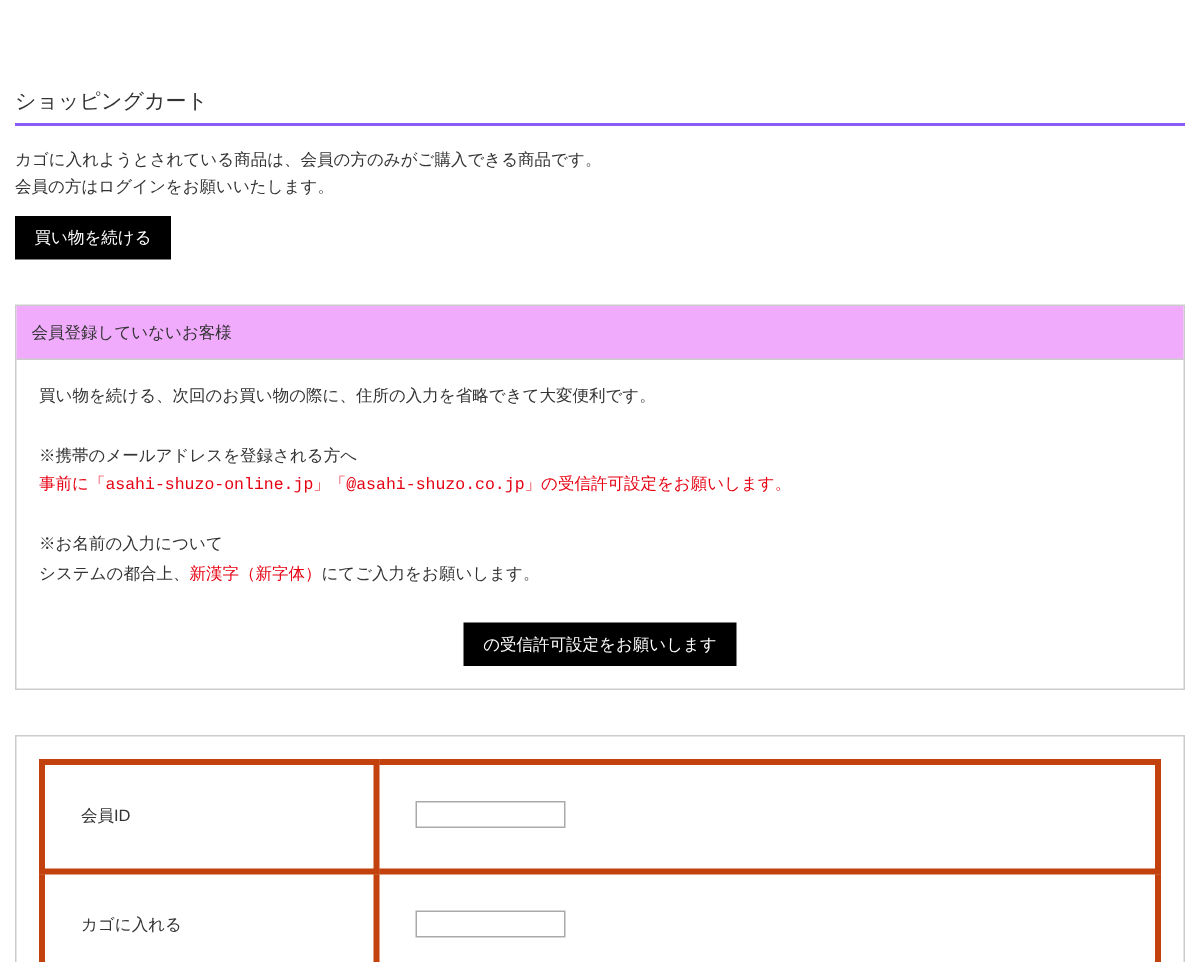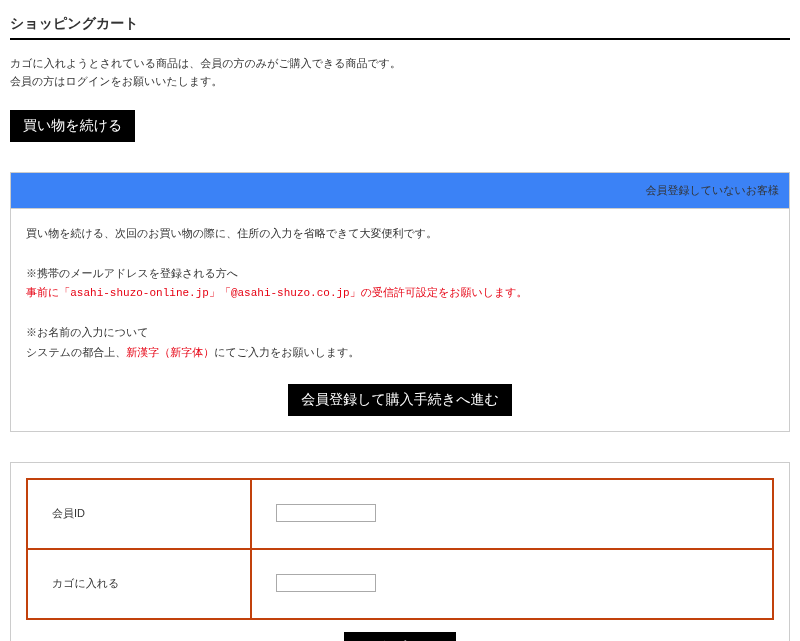--- a/index.html
+++ b/index.html
@@ -1,26 +1,26 @@
 <!DOCTYPE html>
 <html><head>
   <meta charset="utf-8">
   <style>
     * { margin: 0; padding: 0; box-sizing: border-box; }
     body { font-family: "Hiragino Kaku Gothic ProN", "Meiryo", sans-serif; font-size: 11px; color: #333; background: #fff; padding: 10px; }
-    .page-title { font-size: 14px; font-weight: bold; padding: 5px 0; border-bottom: 2px solid #000000; margin-bottom: 15px; }
-    .intro { margin-bottom: 20px; line-height: 1.6; }
-    .btn-dark { display: inline-block; background: #000; color: #fff; padding: 7px 13px; font-size: 14px; text-align: center; border: none; cursor: pointer; }
+    .page-title { font-size: 14px; font-weight: normal; padding: 5px 0; border-bottom: 2px solid #8b5cf6; margin-bottom: 15px; margin-top: 44px; }
+    .intro { margin-bottom: 10px; line-height: 1.6; }
+    .btn-dark { display: inline-block; background: #000; color: #fff; padding: 7px 13px; font-size: 11px; text-align: center; border: none; cursor: pointer; }
     .panel { border: 1px solid #ccc; margin-bottom: 25px; margin-top: 30px; }
-    .panel-header { background: #3b82f6; text-align: right; padding: 10px; font-size: 11px; border-bottom: 1px solid #ccc; }
+    .panel-header { background: #f0abfc; text-align: left; padding: 10px; font-size: 11px; border-bottom: 1px solid #ccc; }
     .panel-body { padding: 15px; font-size: 11px; line-height: 1.8; }
     .red { color: #e60012; font-family: Liberation Mono, monospace; }
     .center-row { text-align: center; margin-top: 20px; }
     .login-table { width: 100%; border-collapse: collapse; margin-bottom: 12px; }
-    .login-table th, .login-table td { border: 2px solid #c2410c; padding: 24px; font-size: 11px; text-align: left; font-weight: normal; }
+    .login-table th, .login-table td { border: 4px solid #c2410c; padding: 24px; font-size: 11px; text-align: left; font-weight: normal; }
     .login-table th { width: 30%; }
     .login-table input { width: 100px; height: 18px; border: 1px solid #aaa; }
     .btn-row { text-align: center; margin: 8px 0; }
   </style>
 </head>
 <body>
 
 
 
 <div class="page-title">ショッピングカート</div>
@@ -38,21 +38,21 @@
     <div>買い物を続ける、次回のお買い物の際に、住所の入力を省略できて大変便利です。</div>
     <br>
     <div>※携帯のメールアドレスを登録される方へ</div>
     <div class="red">事前に「asahi-shuzo-online.jp」「@asahi-shuzo.co.jp」の受信許可設定をお願いします。</div>
     <br>
     <div>※お名前の入力について</div>
     <div>
       <span>システムの都合上、</span><span class="red">新漢字（新字体）</span><span>にてご入力をお願いします。</span>
     </div>
     <div class="center-row">
-      <button class="btn-dark">会員登録して購入手続きへ進む</button>
+      <button class="btn-dark">の受信許可設定をお願いします</button>
     </div>
   </div>
 </div>
 
 <div class="panel">
   <div class="panel-body">
     <table class="login-table">
       <tbody>
           <tr>
         <th>会員ID</th>

